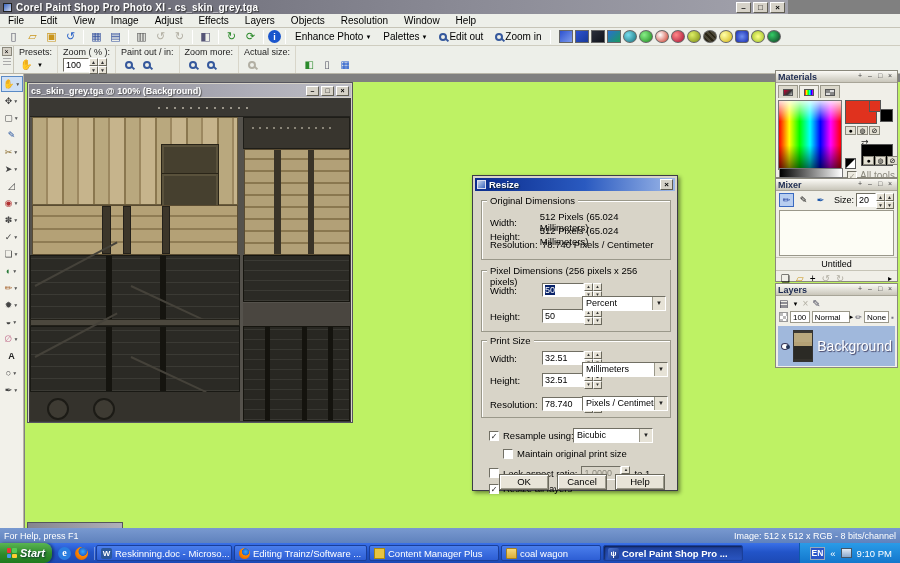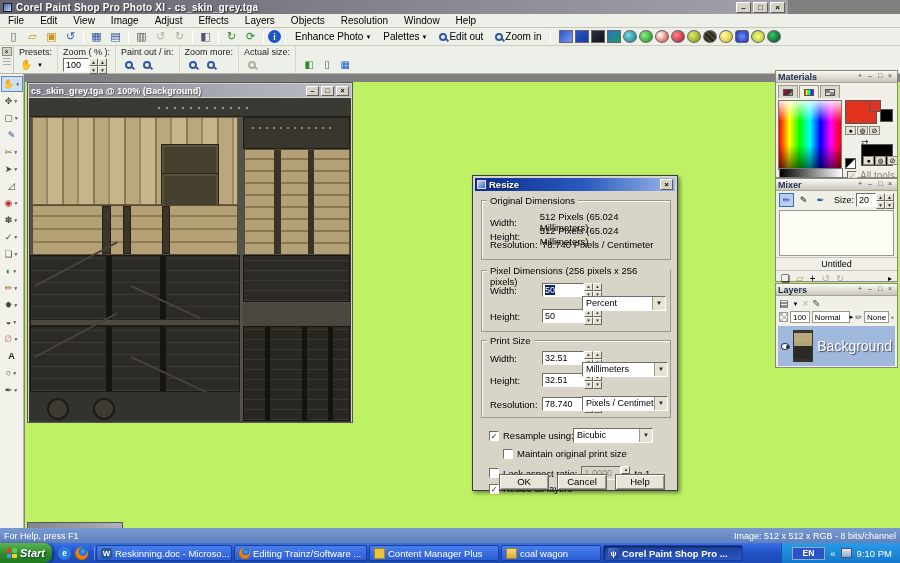--- a/index.html
+++ b/index.html
@@ -242,21 +242,21 @@
     overflow:hidden; white-space:nowrap; }
   .task.active { background:linear-gradient(#1c3f9c,#2a55c0); box-shadow:inset 1px 1px 2px rgba(0,0,0,.5); font-weight:bold; }
   .task .ti { flex:none; width:11px; height:11px; font-size:8px; font-weight:bold; color:#fff; text-align:center; line-height:11px; }
   .ti-word { background:#2b579a; border-radius:2px; }
   .ti-cmp { background:#e8c440; border:1px solid #a88a10; }
   .ti-ff { border-radius:50%; background:radial-gradient(circle at 60% 35%,#3af,#26c 35%,#f80 40%,#c50); }
   .ti-folder { background:linear-gradient(#f6d87a,#dcae3c); border:1px solid #a8821c; border-radius:1px; }
   .ti-psp { background:linear-gradient(135deg,#4a72d0,#1a3a8a); border-radius:2px; }
   .tray { margin-left:auto; height:20px; display:flex; align-items:center; gap:5px; padding:0 8px 0 10px;
     background:linear-gradient(#2a9be8,#1377cc); border-left:1px solid #0d5aa8; color:#fff; font-size:9.5px; }
-  .lang { background:#2a55c8; border:1px solid #9ab; padding:0 10px; font-size:8.5px; font-weight:bold; line-height:11px; }
+  .lang { background:#2a55c8; border:1px solid #9ab; padding:0 1px; font-size:8.5px; font-weight:bold; line-height:11px; }
   .tray-ico { width:11px; height:10px; background:linear-gradient(#dfe9f5,#8aa8cc); border:1px solid #456; }
 </style>
 </head>
 <body>
 
 <div class="screen">
 
   <div class="titlebar">
     <span class="appicon"></span>
     <span class="t-text">Corel Paint Shop Pro Photo XI - cs_skin_grey.tga</span>

